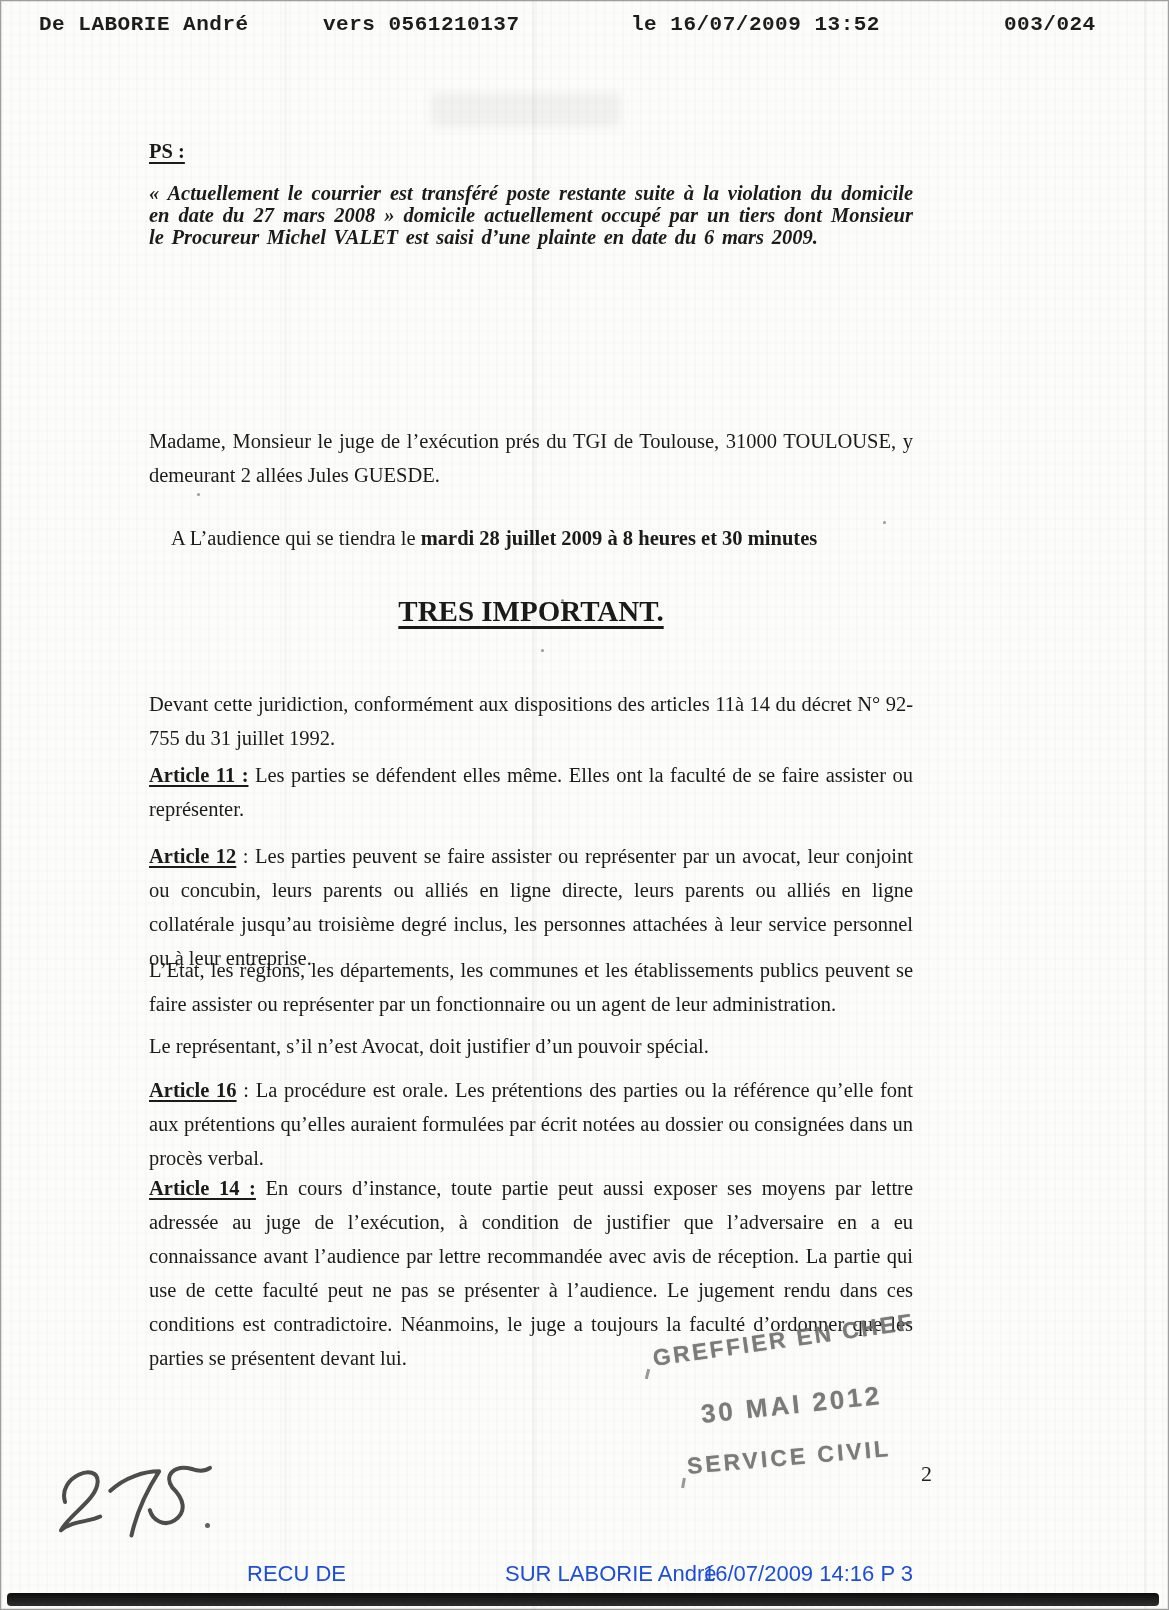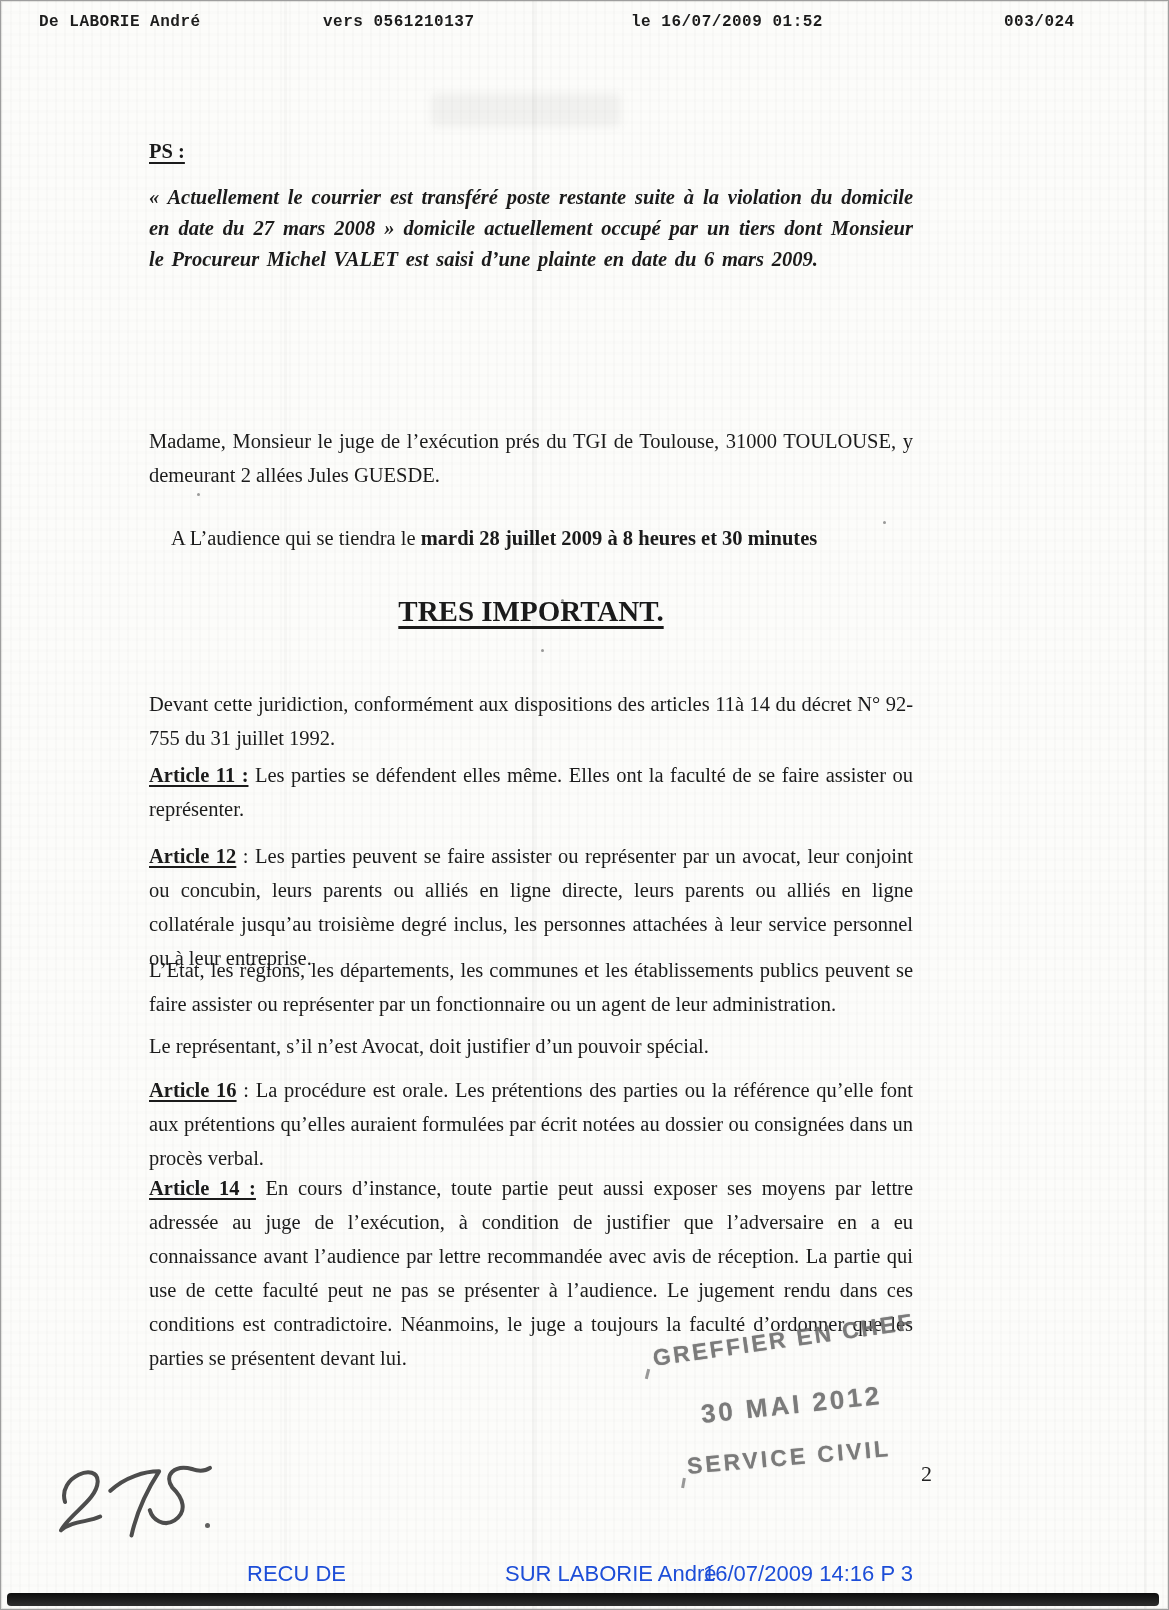--- a/index.html
+++ b/index.html
@@ -24,34 +24,34 @@
     pointer-events:none;
   }
   .streak{position:absolute;top:0;height:100%;background:#888;opacity:0.05;}
   .smudge{position:absolute;background:rgba(60,60,60,0.06);filter:blur(4px);border-radius:6px;}
   .speck{position:absolute;width:3px;height:3px;border-radius:50%;background:#4a4a4a;opacity:.55;}
 
   
   .fax-hdr span{
     position:absolute;top:12px;
     font-family:"Liberation Mono", monospace;
-    font-weight:bold;font-size:16px;color:#1d1d1d;
+    font-weight:bold;font-size:21px;color:#1d1d1d;
     letter-spacing:.5px;white-space:nowrap;
   }
   .hdr-from{left:38px;} .hdr-to{left:322px;text-align:right;} .hdr-date{left:630px;} .hdr-pages{left:1003px;}
 
   
   .block{
     position:absolute;left:148px;width:764px;
     font-size:20.5px;line-height:34px;
     text-align:justify;
   }
   .b-ps{top:133px;font-weight:bold;}
   .b-ps .u{text-decoration:underline;text-underline-offset:4px;}
-  .b-quote{top:181px;font-weight:bold;font-style:italic;line-height:31px;word-spacing:2.5px;}
+  .b-quote{top:181px;font-weight:bold;font-style:italic;line-height:22px;word-spacing:2.5px;}
   .b-assign{top:328px;text-align:center;font-weight:bold;font-size:22.5px;letter-spacing:.3px;}
   .b-assign .u{text-decoration:underline;text-decoration-thickness:2px;text-underline-offset:4px;}
   .b-court{top:423px;}
   .b-audience{top:520px;text-align:left;margin-left:22px;}
   .b-important{top:593px;text-align:center;font-weight:bold;font-size:29px;}
   .b-important .u{text-decoration:underline;text-decoration-thickness:2.5px;text-underline-offset:5px;}
   .b-intro{top:686px;}
   .b-a11{top:757px;}
   .b-a12{top:838px;}
   .b-etat{top:952px;}
@@ -92,21 +92,21 @@
   }
 </style>
 </head>
 <body>
 
 <div class="page">
 
   <div class="fax-hdr">
     <span class="hdr-from">De LABORIE André</span>
     <span class="hdr-to">vers 0561210137</span>
-    <span class="hdr-date">le 16/07/2009 01:52</span>
+    <span class="hdr-date">le 16/07/2009 13:52</span>
     <span class="hdr-pages">003/024</span>
   </div>
 
   <div class="streak" style="left:283px;width:3px;"></div>
   <div class="streak" style="left:531px;width:5px;"></div>
   <div class="streak" style="left:1143px;width:3px;"></div>
   <div class="smudge" style="left:430px;top:92px;width:190px;height:34px;"></div>
   <div class="speck" style="left:560px;top:598px;"></div>
   <div class="speck" style="left:882px;top:520px;"></div>
   <div class="speck" style="left:196px;top:492px;"></div>

